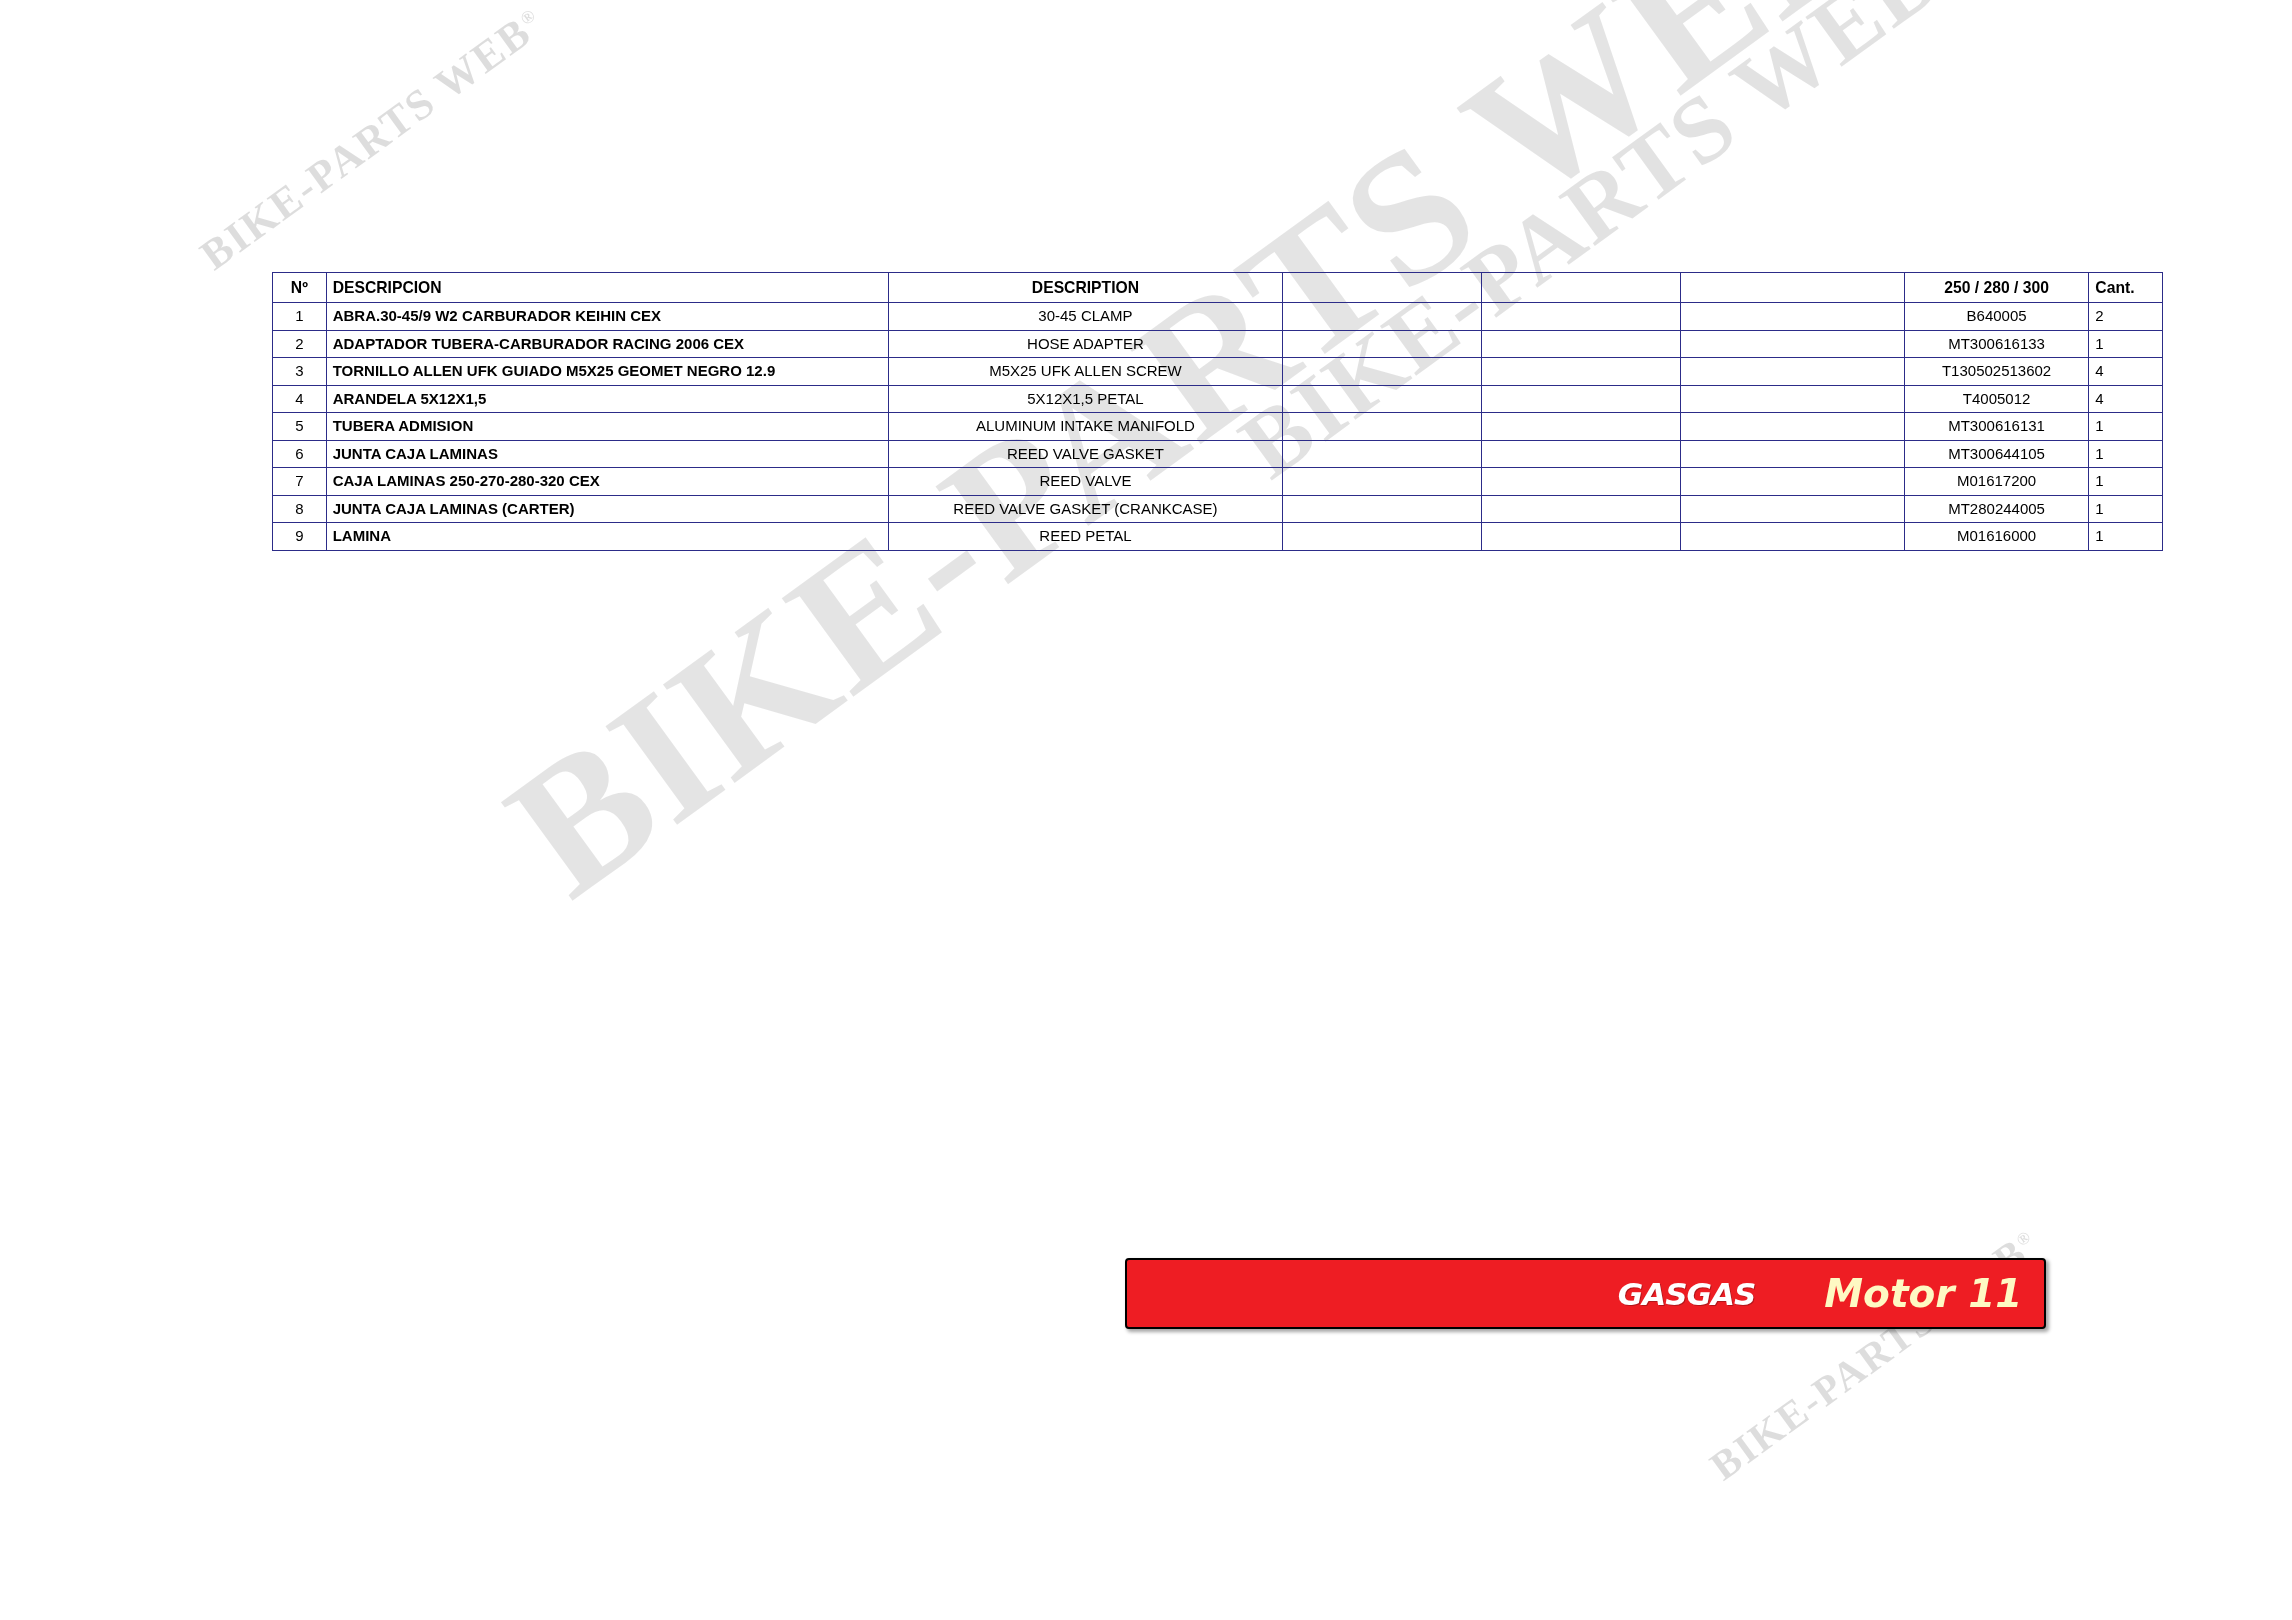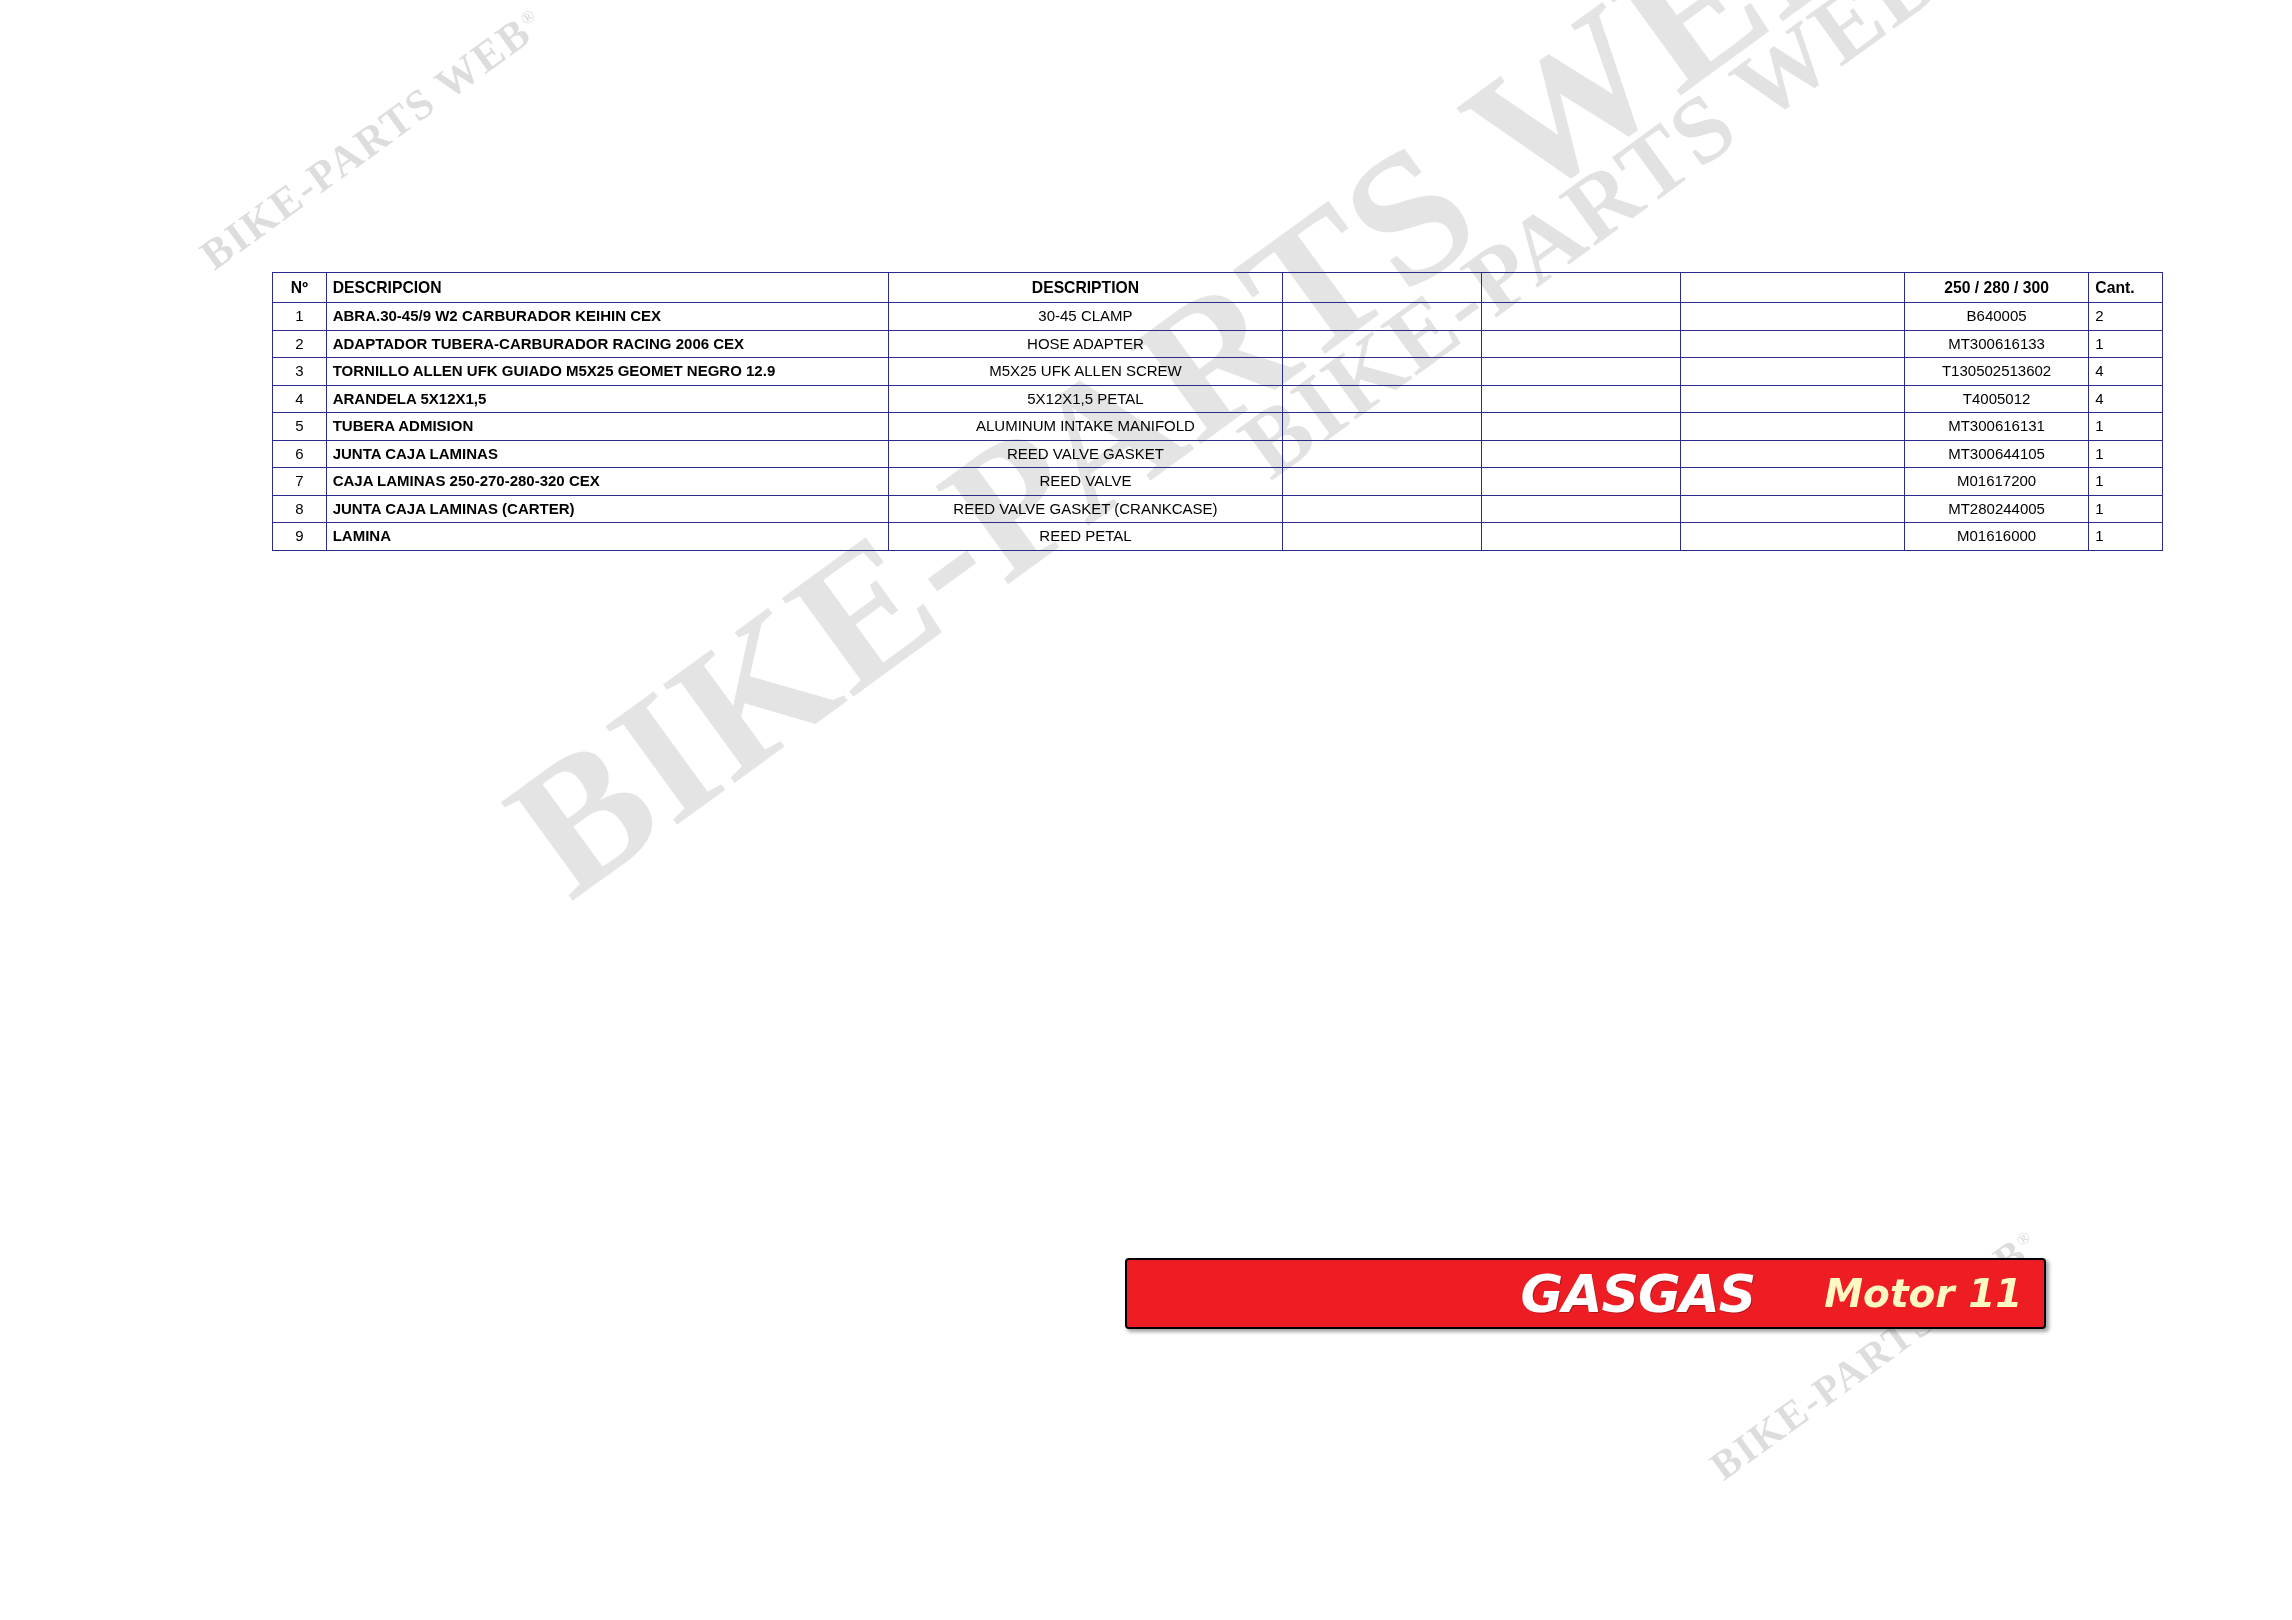--- a/index.html
+++ b/index.html
@@ -121,21 +121,21 @@
     justify-content: flex-end;
     box-sizing: border-box;
     padding-right: 21.6px;
     overflow: hidden;
   }
   .banner .brand {
     color: #ffffff;
     font-family: "DejaVu Sans", sans-serif;
     font-weight: bold;
     font-style: italic;
-    font-size: 52px;
+    font-size: 31px;
     letter-spacing: -1px;
     margin-right: 69px;
     text-shadow: 1px 1px 0 rgba(0,0,0,0.25);
   }
   .banner .section {
     color: #fef9c3;
     font-family: "DejaVu Sans", sans-serif;
     font-weight: bold;
     font-style: italic;
     font-size: 39px;

